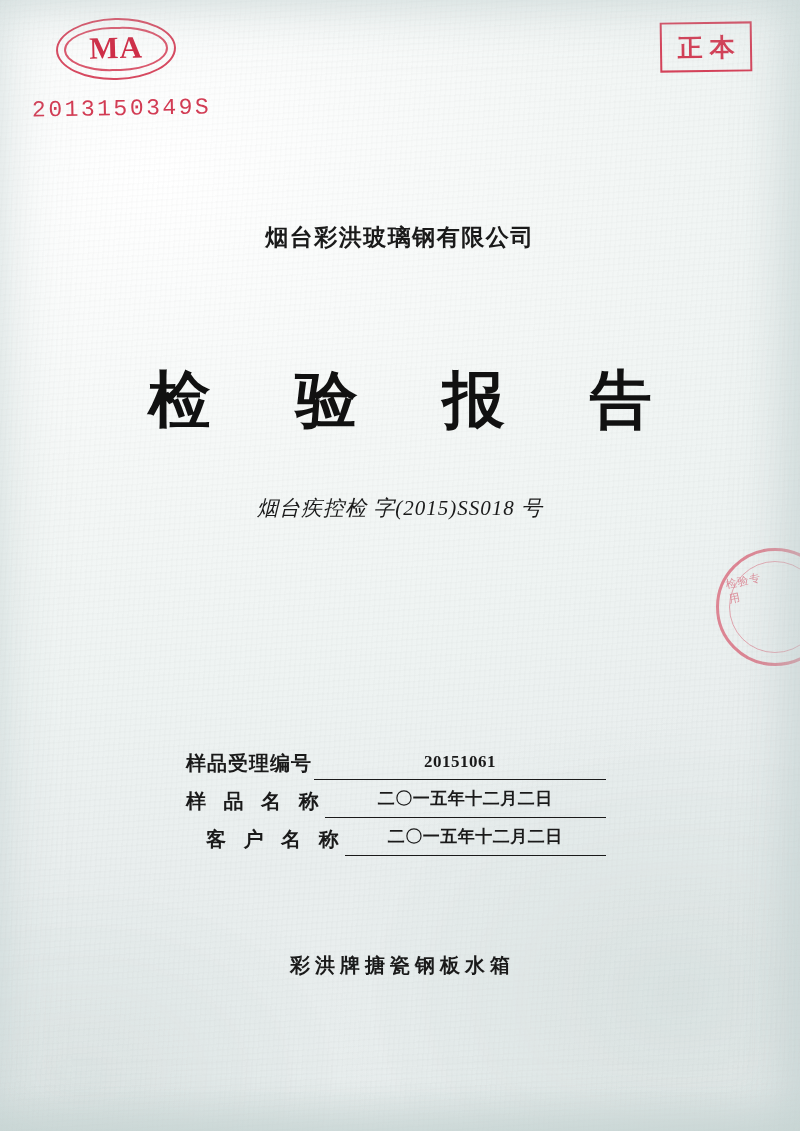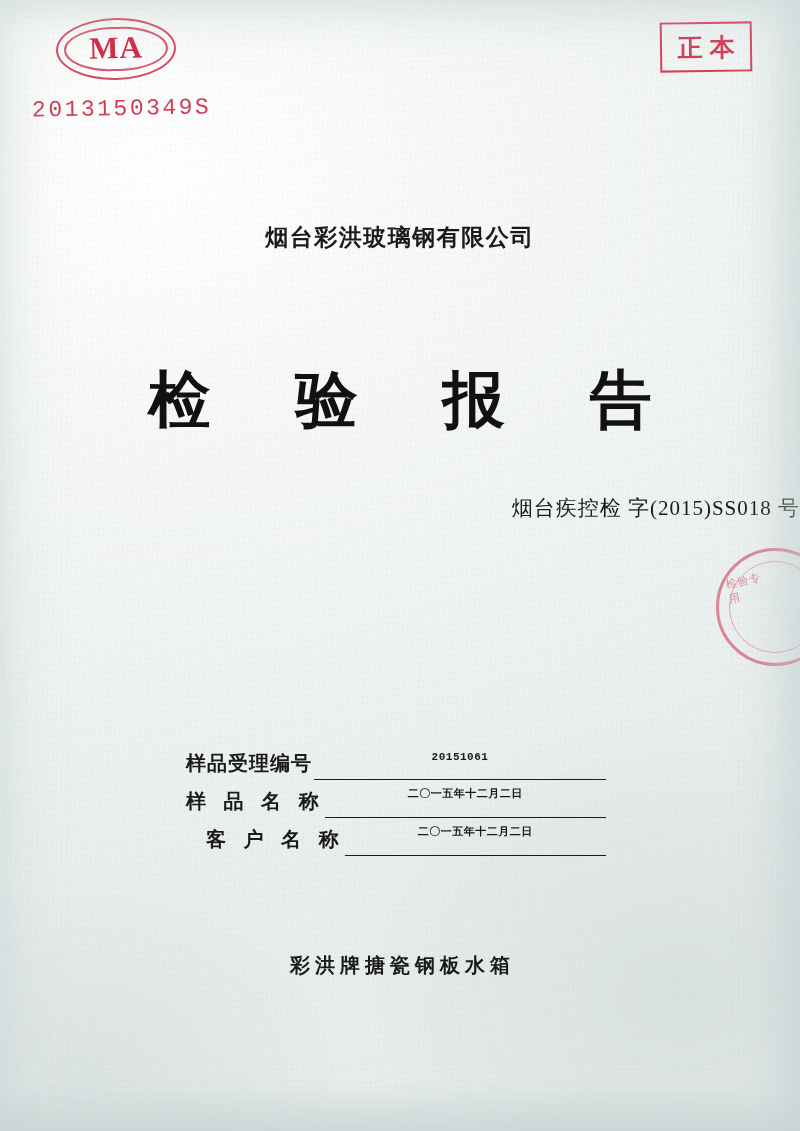--- a/index.html
+++ b/index.html
@@ -168,25 +168,26 @@
     font-size: 62px;
     letter-spacing: 34px;
     text-indent: 34px;
     color: #111111;
   }
   .report-no {
     position: absolute;
     left: 0;
     right: 0;
     top: 494px;
-    text-align: right;
+    text-align: center;
     font-family: "Liberation Serif", serif;
     font-size: 21px;
     letter-spacing: 1px;
     color: #1a1a1a;
+    font-style: italic;
   }
 
   
   .fields {
     position: absolute;
     left: 186px;
     top: 742px;
     width: 420px;
   }
   .field-row {
@@ -200,25 +201,25 @@
     font-size: 20px;
     color: #1a1a1a;
     white-space: nowrap;
     letter-spacing: 1px;
     padding-bottom: 3px;
   }
   .field-value {
     flex: 1;
     border-bottom: 1.6px solid #1a1a1a;
     text-align: center;
-    font-family: Liberation Mono, monospace;
-    font-weight: bold;
-    font-size: 11px;
-    color: #1a1a1a;
-    padding-bottom: 16px;
+    font-family: Liberation Serif, serif;
+    font-weight: bold;
+    font-size: 17px;
+    color: #1a1a1a;
+    padding-bottom: 7px;
     letter-spacing: 0.5px;
   }
   .field-row.r1 .field-value { margin-left: 2px; }
   .field-row.r2 .field-label { letter-spacing: 6px; }
   .field-row.r3 .field-label { letter-spacing: 6px; margin-left: 20px; }
 
   .issue-date {
     position: absolute;
     left: 0;
     right: 0;

